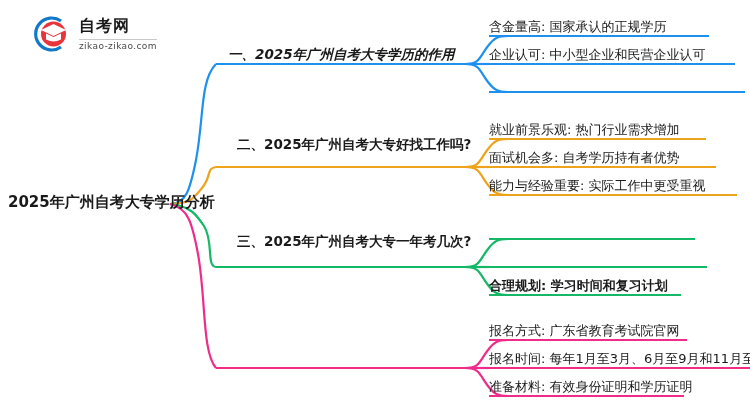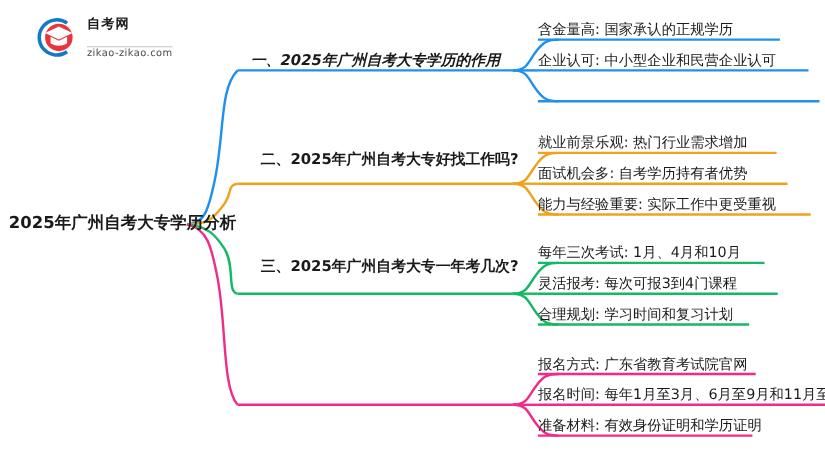--- a/index.html
+++ b/index.html
@@ -41,26 +41,26 @@
     position: relative;
     flex: none;
   }
   #site-logo .wordmark {
     display: flex;
     flex-direction: column;
     align-items: flex-start;
     line-height: 1;
   }
   #site-logo .cn {
-    font-size: 12px;
+    font-size: 16px;
     font-weight: bold;
     color: #1a1a1a;
     letter-spacing: 1px;
     font-family: "DejaVu Sans", "Liberation Sans", sans-serif;
-    padding-bottom: 14px;
+    padding-bottom: 4px;
   }
   #site-logo .rule {
     width: 100%;
     height: 1px;
     background: #c9c9c9;
     margin: 1px 0 2px 0;
   }
   #site-logo .en {
     font-size: 9px;
     color: #4a4a4a;
@@ -164,21 +164,19 @@
   <div class="node-text branch-label" style="left:228px; top:46px;font-style:italic;">一、2025年广州自考大专学历的作用</div>
   <div class="node-text leaf-label" style="top:18px;">含金量高: 国家承认的正规学历</div>
   <div class="node-text leaf-label" style="top:46px;">企业认可: 中小型企业和民营企业认可</div>
 
   <div class="node-text branch-label" style="left:237px; top:136px;">二、2025年广州自考大专好找工作吗?</div>
   <div class="node-text leaf-label" style="top:121px;">就业前景乐观: 热门行业需求增加</div>
   <div class="node-text leaf-label" style="top:149px;">面试机会多: 自考学历持有者优势</div>
   <div class="node-text leaf-label" style="top:177px;">能力与经验重要: 实际工作中更受重视</div>
 
   <div class="node-text branch-label" style="left:237px; top:233px;">三、2025年广州自考大专一年考几次?</div>
-  <div class="node-text leaf-label" style="top:221px;">每年三次考试: 1月、4月和10月</div>
-  <div class="node-text leaf-label" style="top:249px;">灵活报考: 每次可报3到4门课程</div>
-  <div class="node-text leaf-label" style="top:277px;">合理规划: 学习时间和复习计划</div>
+  <div class="node-text leaf-label" style="top:277px;font-weight:bold;">合理规划: 学习时间和复习计划</div>
 
   <div class="node-text leaf-label" style="top:322px;">报名方式: 广东省教育考试院官网</div>
   <div class="node-text leaf-label" style="top:350px;">报名时间: 每年1月至3月、6月至9月和11月至12月</div>
   <div class="node-text leaf-label" style="top:378px;">准备材料: 有效身份证明和学历证明</div>
 
 </div>
 
 </body></html>

